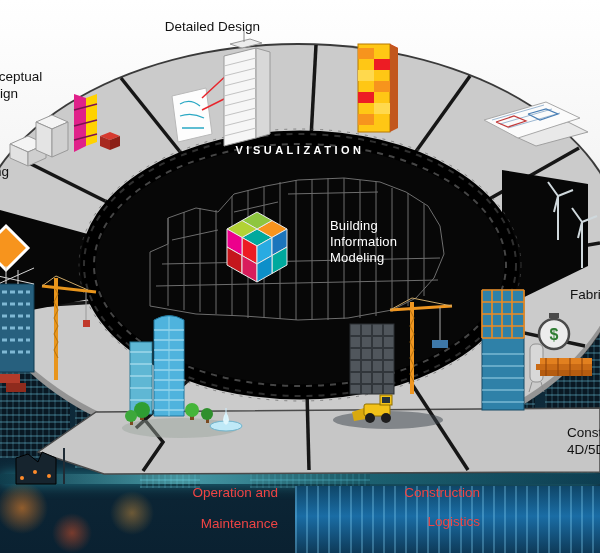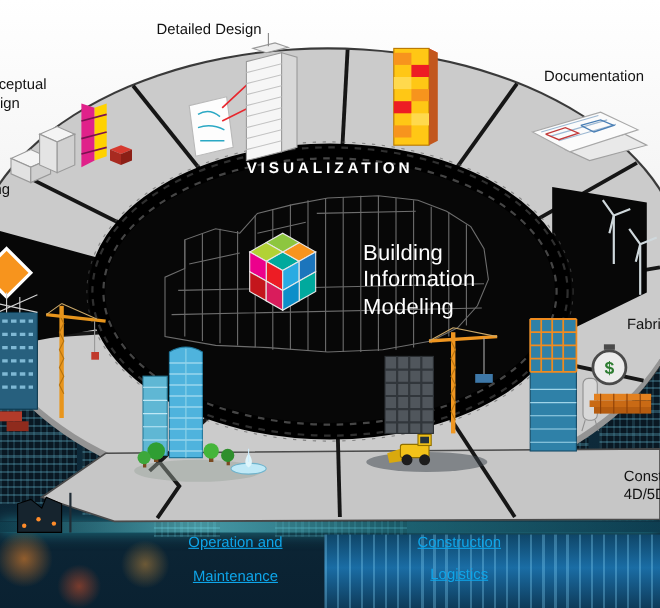--- a/index.html
+++ b/index.html
@@ -16,25 +16,25 @@
         background:linear-gradient(90deg,rgba(32,196,210,.15),rgba(110,230,240,.6) 30%,rgba(60,210,225,.35) 60%,rgba(20,160,190,.2));
         box-shadow:0 0 14px rgba(60,220,235,.5);}
   .water{position:absolute;left:295px;top:486px;width:305px;height:67px;
          background-image:repeating-linear-gradient(90deg,rgba(140,220,255,.30) 0 2px,transparent 2px 11px),
                           linear-gradient(180deg,#0f4668,#1a6da5 45%,#0e3a58);}
   .lights{position:absolute;left:0;top:478px;width:190px;height:75px;
         background:radial-gradient(circle at 22px 30px,rgba(255,140,40,.55),transparent 26px),
                    radial-gradient(circle at 72px 55px,rgba(255,90,40,.45),transparent 20px),
                    radial-gradient(circle at 132px 35px,rgba(255,170,60,.4),transparent 22px);}
   svg.scene{position:absolute;left:0;top:0;}
-  .lbl{position:absolute;font-size:13.5px;line-height:1.28;color:#121212;text-align:center;white-space:nowrap;z-index:5;}
-  .lbl.white{color:#0ea5e9;text-decoration:underline;}
+  .lbl{position:absolute;font-size:13.5px;line-height:1.28;color:#121212;text-align:right;white-space:nowrap;z-index:5;}
+  .lbl.white{color:#ef4444;}
   .viz{position:absolute;left:200px;top:144px;width:200px;text-align:center;color:#fff;
-       font-size:14px;font-weight:bold;letter-spacing:3.5px;z-index:5;}
-  .center-title{position:absolute;left:330px;top:218px;color:#fff;font-size:20px;line-height:1.22;
+       font-size:11px;font-weight:bold;letter-spacing:3.5px;z-index:5;}
+  .center-title{position:absolute;left:330px;top:218px;color:#fff;font-size:13px;line-height:1.22;
                 white-space:pre-line;letter-spacing:.2px;z-index:5;}
 </style>
 </head>
 <body>
 
 <div class="stage">
 
   <div class="sky"></div>
 
   <div class="city">
@@ -254,21 +254,20 @@
 
   <div class="viz">VISUALIZATION</div>
 
   <div class="center-title">Building
 Information
 Modeling</div>
 
   <div class="lbl" style="left:120px;top:18px;width:140px;">Detailed Design</div>
 
 
-  <div class="lbl" style="left:481px;top:61px;width:118px;">Documentation</div>
 
   <div>
     <div class="lbl" style="left:-26px;top:68px;">Conceptual</div>
     <div class="lbl" style="left:-24px;top:85px;">Design</div>
   </div>
 
   <div class="lbl" style="left:-72px;top:163px;">Programming</div>
 
   <div class="lbl" style="left:570px;top:286px;">Fabrication</div>
 

